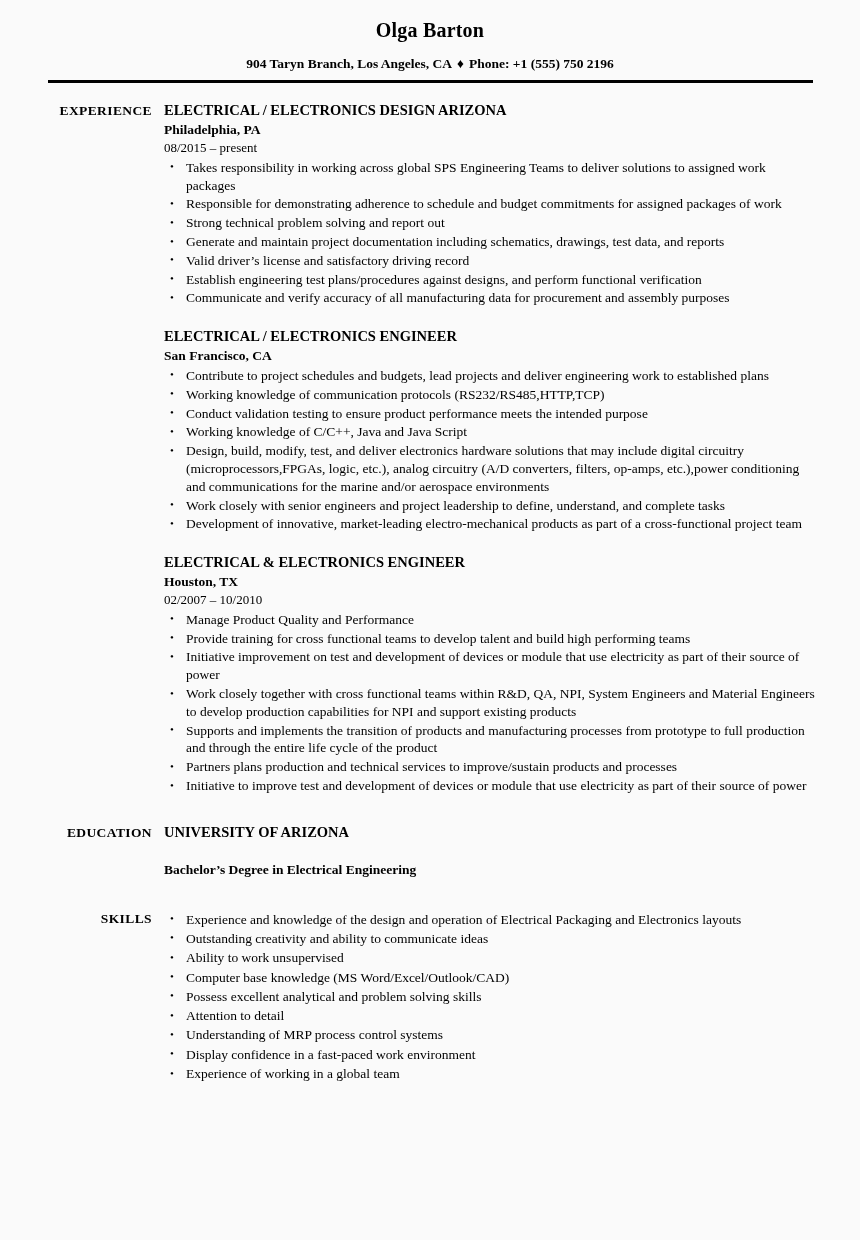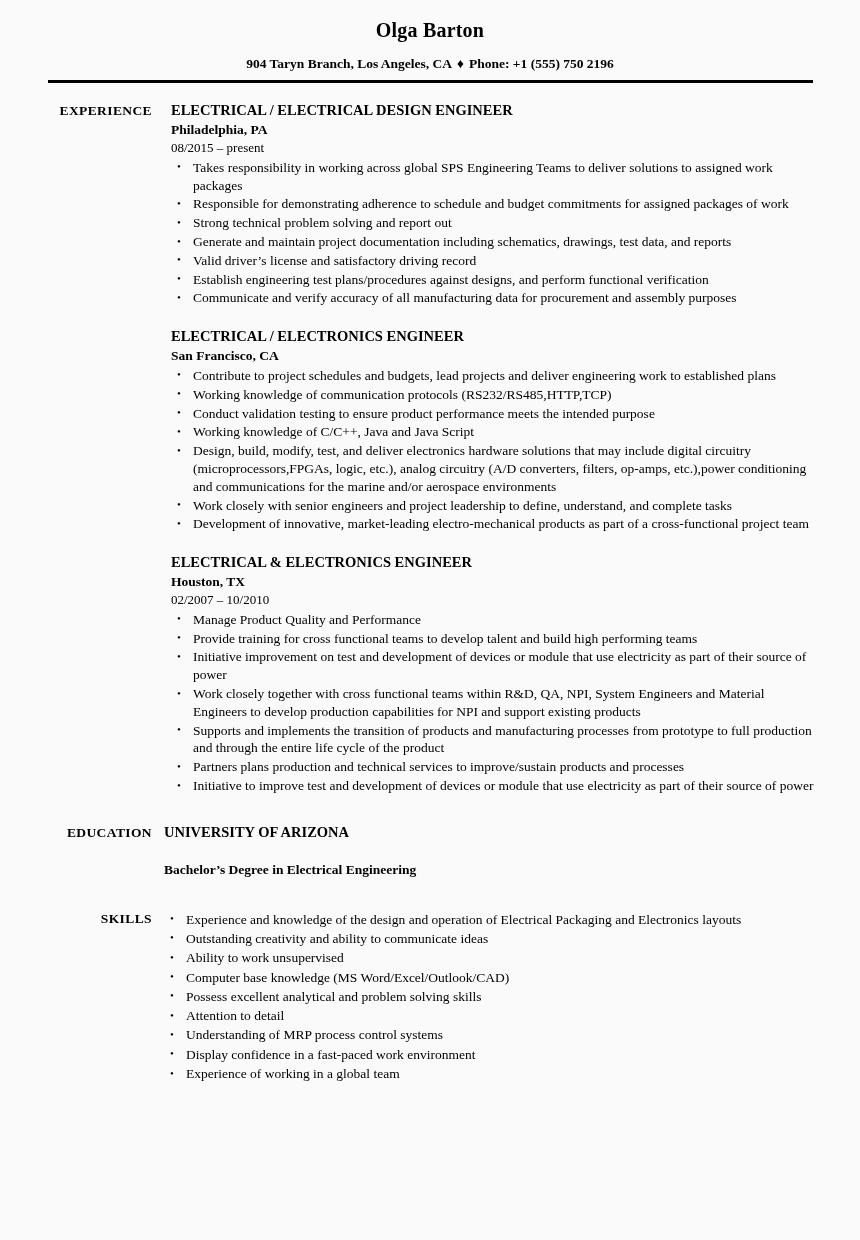--- a/index.html
+++ b/index.html
@@ -68,21 +68,21 @@
     font-weight: bold;
     letter-spacing: 0.4px;
     padding-top: 2px;
   }
   .sec-body-col {
     flex: 1 1 auto;
     padding-left: 12px;
     padding-right: 45px;
   }
 
-  #experience-section { margin-top: 18px; gap: 7px; }
+  #experience-section { margin-top: 18px; }
   #education-section  { margin-top: 28px; }
   #skills-section     { margin-top: 30px; }
 
   
   .job { margin-bottom: 20px; }
   .job:last-child { margin-bottom: 0; }
   .job-title {
     font-size: 14.5px;
     font-weight: bold;
     line-height: 1.25;
@@ -150,21 +150,21 @@
       <span>904 Taryn Branch, Los Angeles, CA</span><span class="contact-sep">♦</span><span>Phone: +1 (555) 750 2196</span>
     </div>
     <div class="head-rule"></div>
   </div>
 
   <div class="section" id="experience-section">
     <div class="sec-label-col">EXPERIENCE</div>
     <div class="sec-body-col">
 
       <div class="job">
-        <div class="job-title">ELECTRICAL / ELECTRICAL DESIGN ENGINEER</div>
+        <div class="job-title">ELECTRICAL / ELECTRONICS DESIGN ARIZONA</div>
         <div class="job-location">Philadelphia, PA</div>
         <div class="job-dates">08/2015 – present</div>
         <ul class="bullets">
           <li>Takes responsibility in working across global SPS Engineering Teams to deliver solutions to assigned work packages</li>
           <li>Responsible for demonstrating adherence to schedule and budget commitments for assigned packages of work</li>
           <li>Strong technical problem solving and report out</li>
           <li>Generate and maintain project documentation including schematics, drawings, test data, and reports</li>
           <li>Valid driver’s license and satisfactory driving record</li>
           <li>Establish engineering test plans/procedures against designs, and perform functional verification</li>
           <li>Communicate and verify accuracy of all manufacturing data for procurement and assembly purposes</li>

